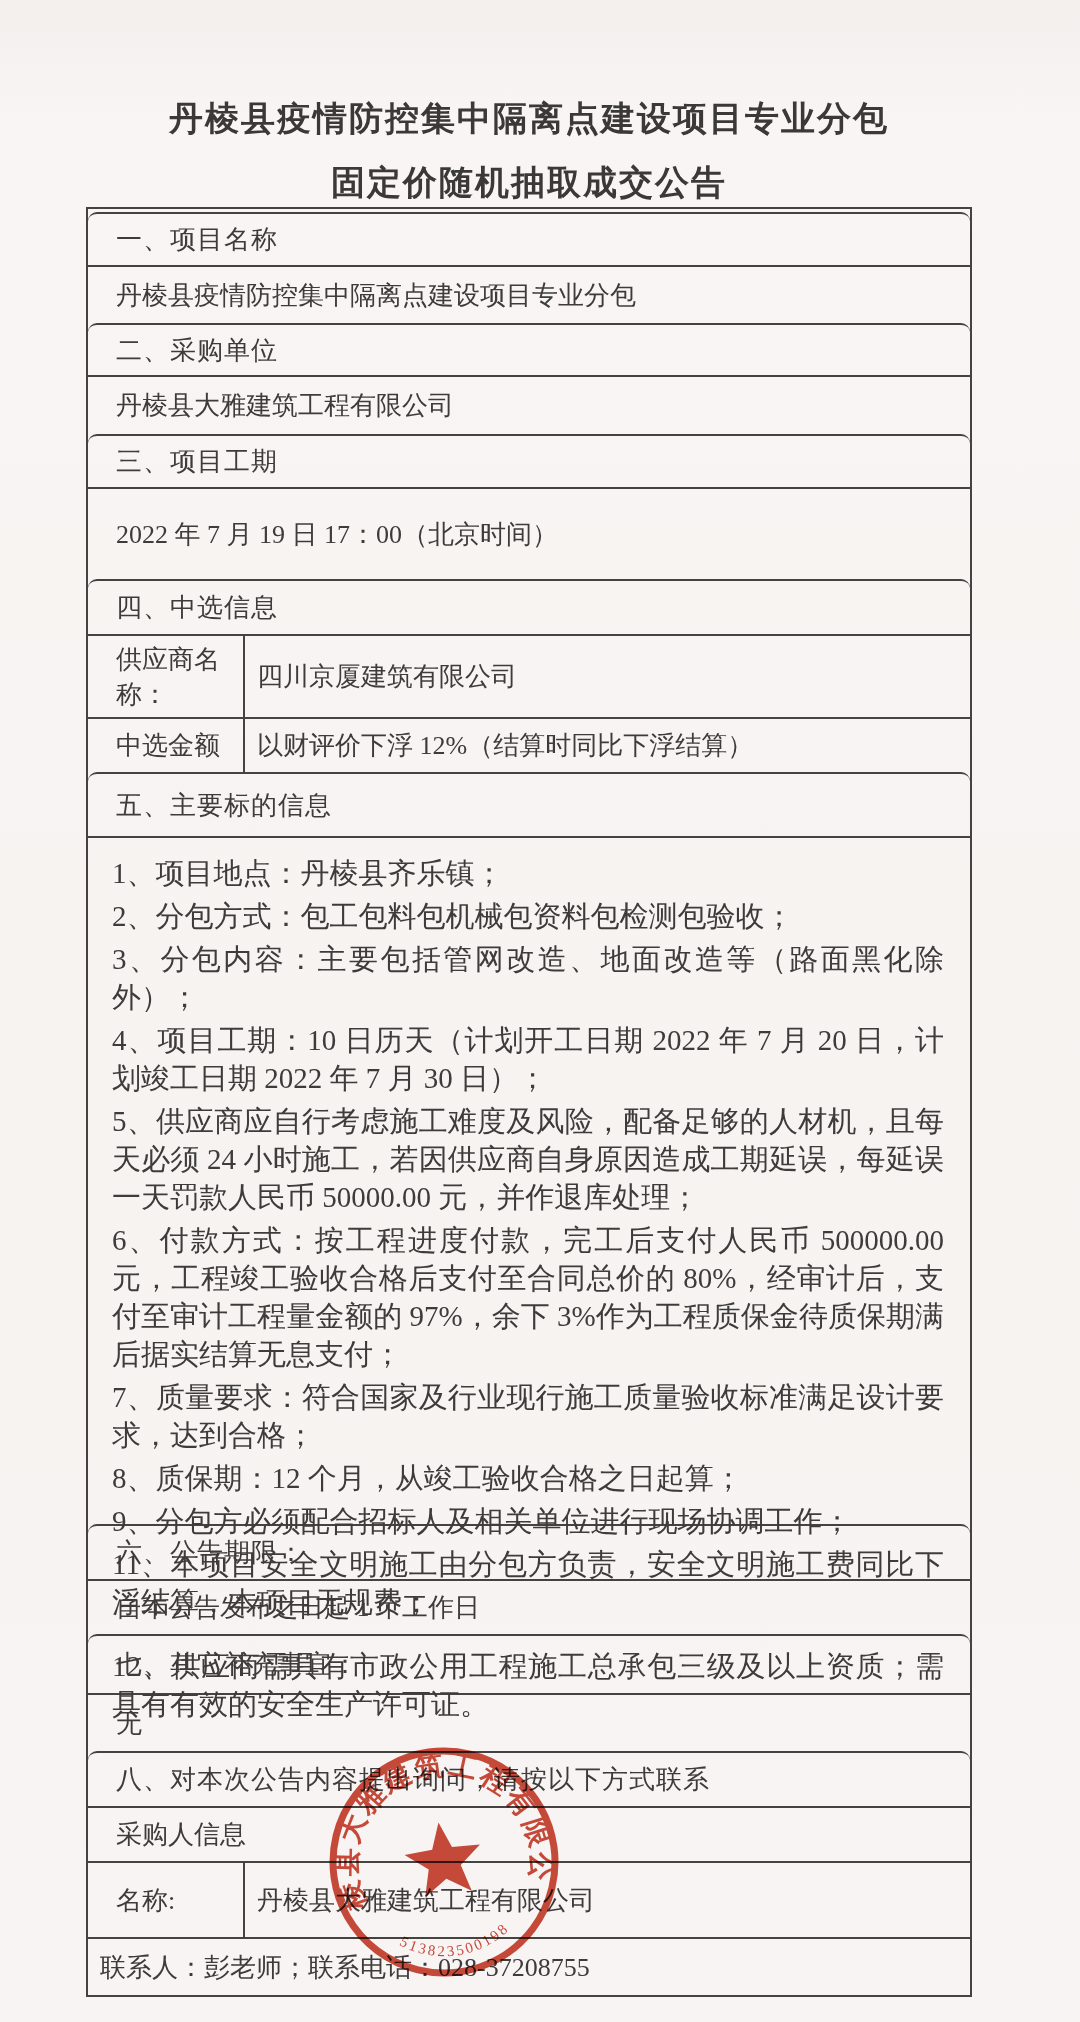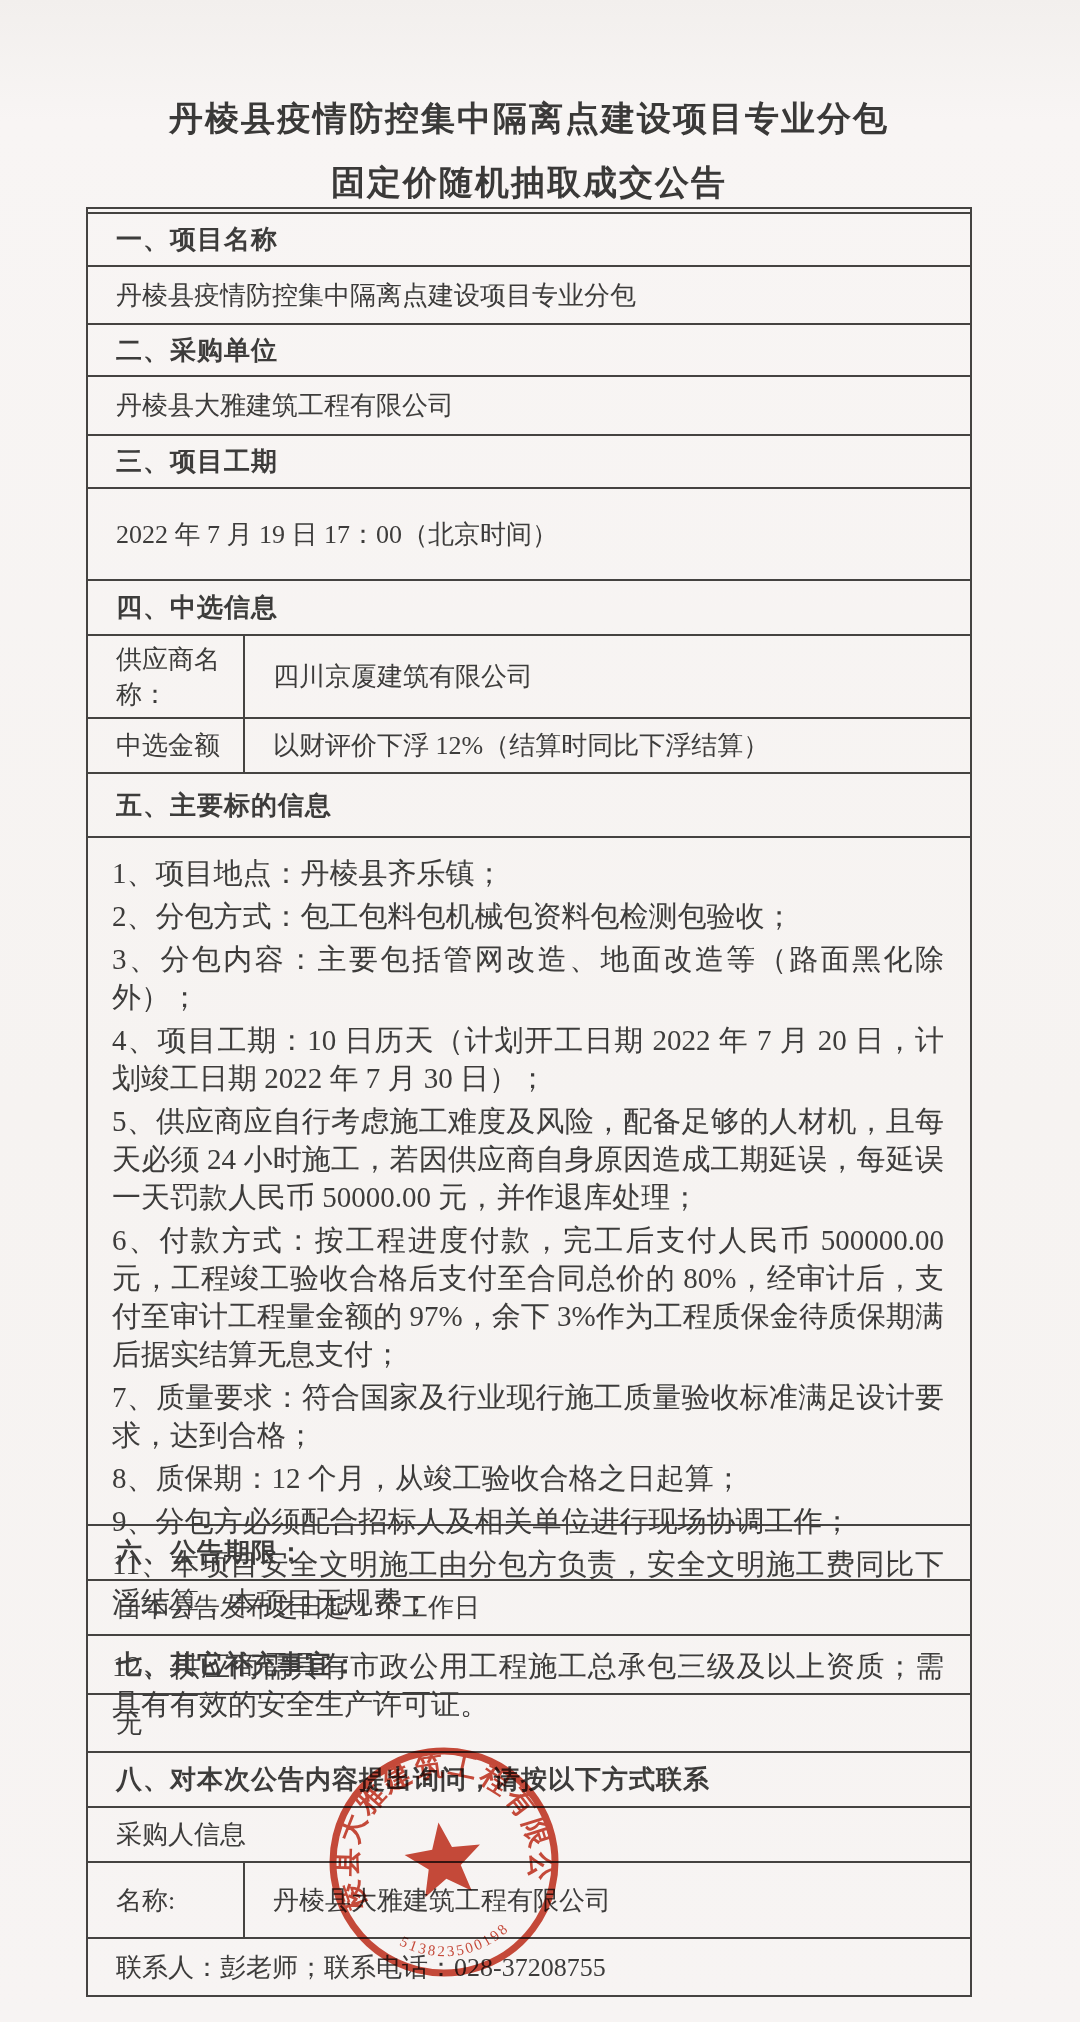--- a/index.html
+++ b/index.html
@@ -27,32 +27,32 @@
     box-sizing:border-box;
     background:transparent;
   }
   .row{
     box-sizing:border-box;
     display:flex;align-items:center;
     border-top:2px solid #454341;
     font-size:26px;
   }
   .row:first-child{border-top:2px solid #454341;margin-top:3px;}
-  .row.hdr{font-weight:bold;letter-spacing:1px;}
+  .row.hdr{font-weight:normal;letter-spacing:1px;border-radius:9px;}
   .row .pad{padding-left:28px;padding-right:20px;}
   .cell-label{
     flex:0 0 157px;align-self:stretch;
     display:flex;align-items:center;
     border-right:2px solid #454341;
     box-sizing:border-box;
     padding-left:28px;
   }
   .cell-value{
     flex:1;display:flex;align-items:center;
-    padding-left:28px;padding-right:16px;
+    padding-left:12px;padding-right:16px;
   }
   .bigcell{
     display:block;
     padding:16px 26px 24px 24px;
     font-size:29px;
   }
   .bigcell p{
     margin:0 0 5px 0;
     line-height:38px;
     text-align:justify;

